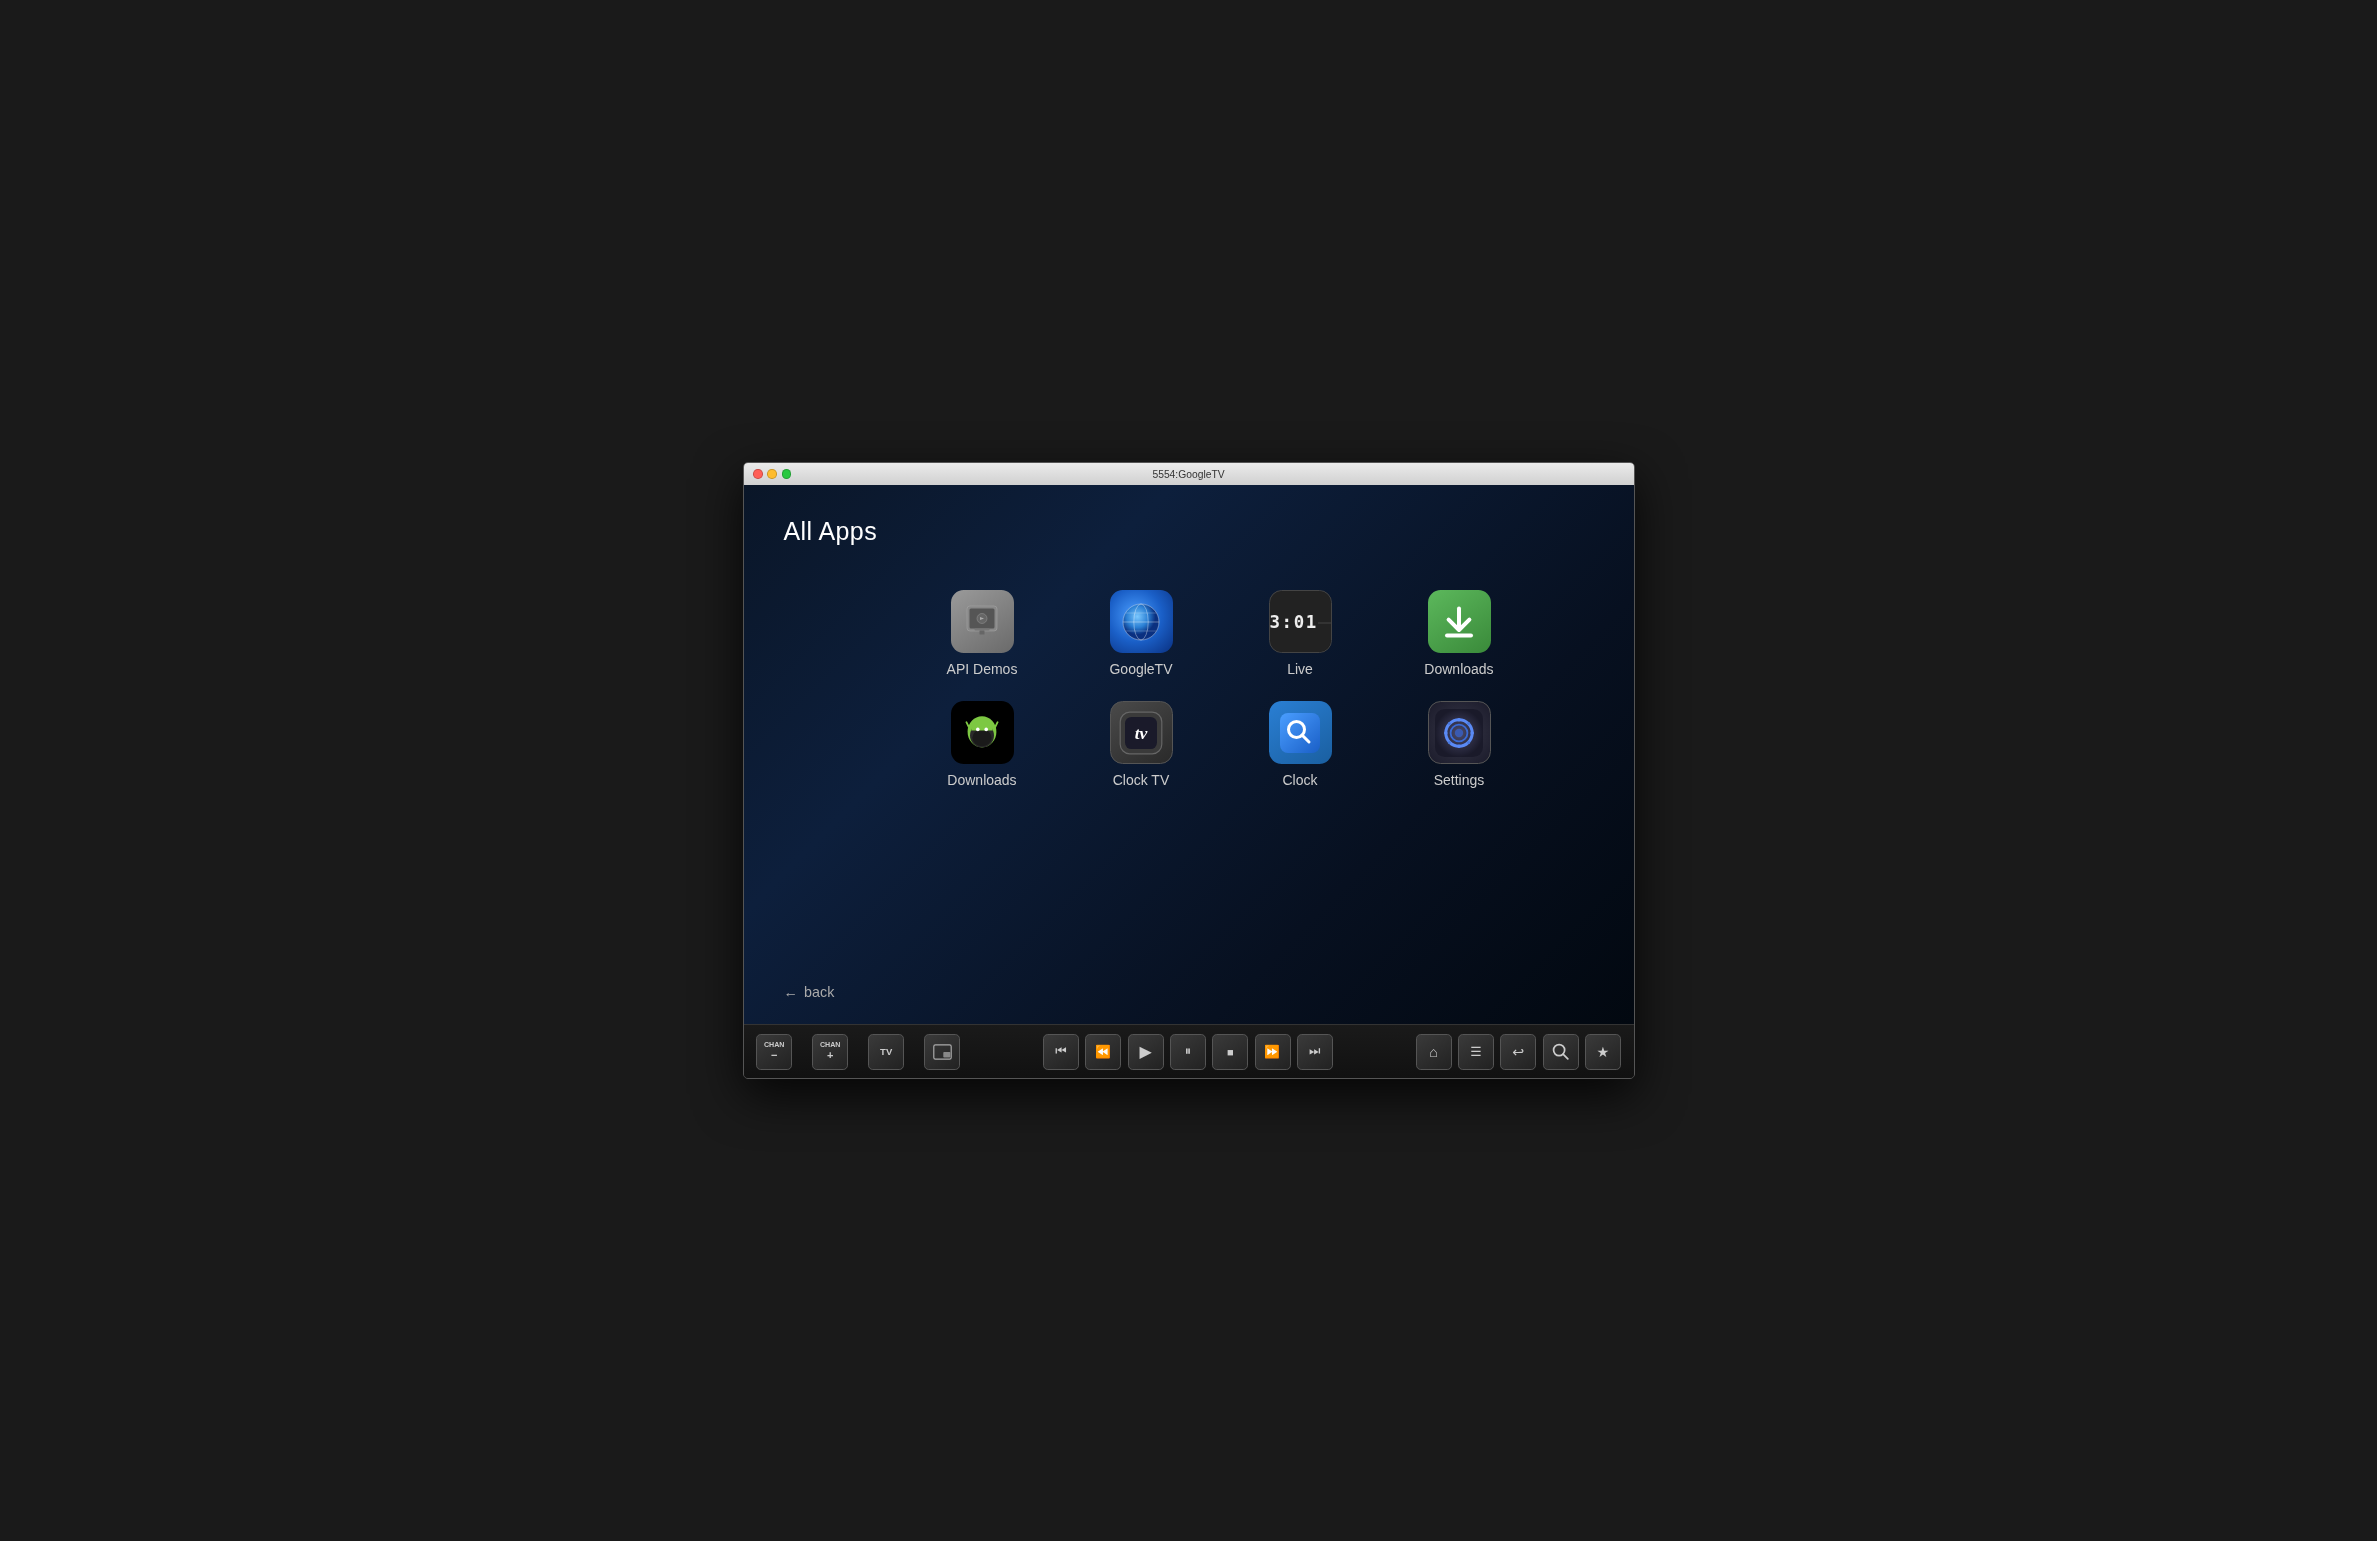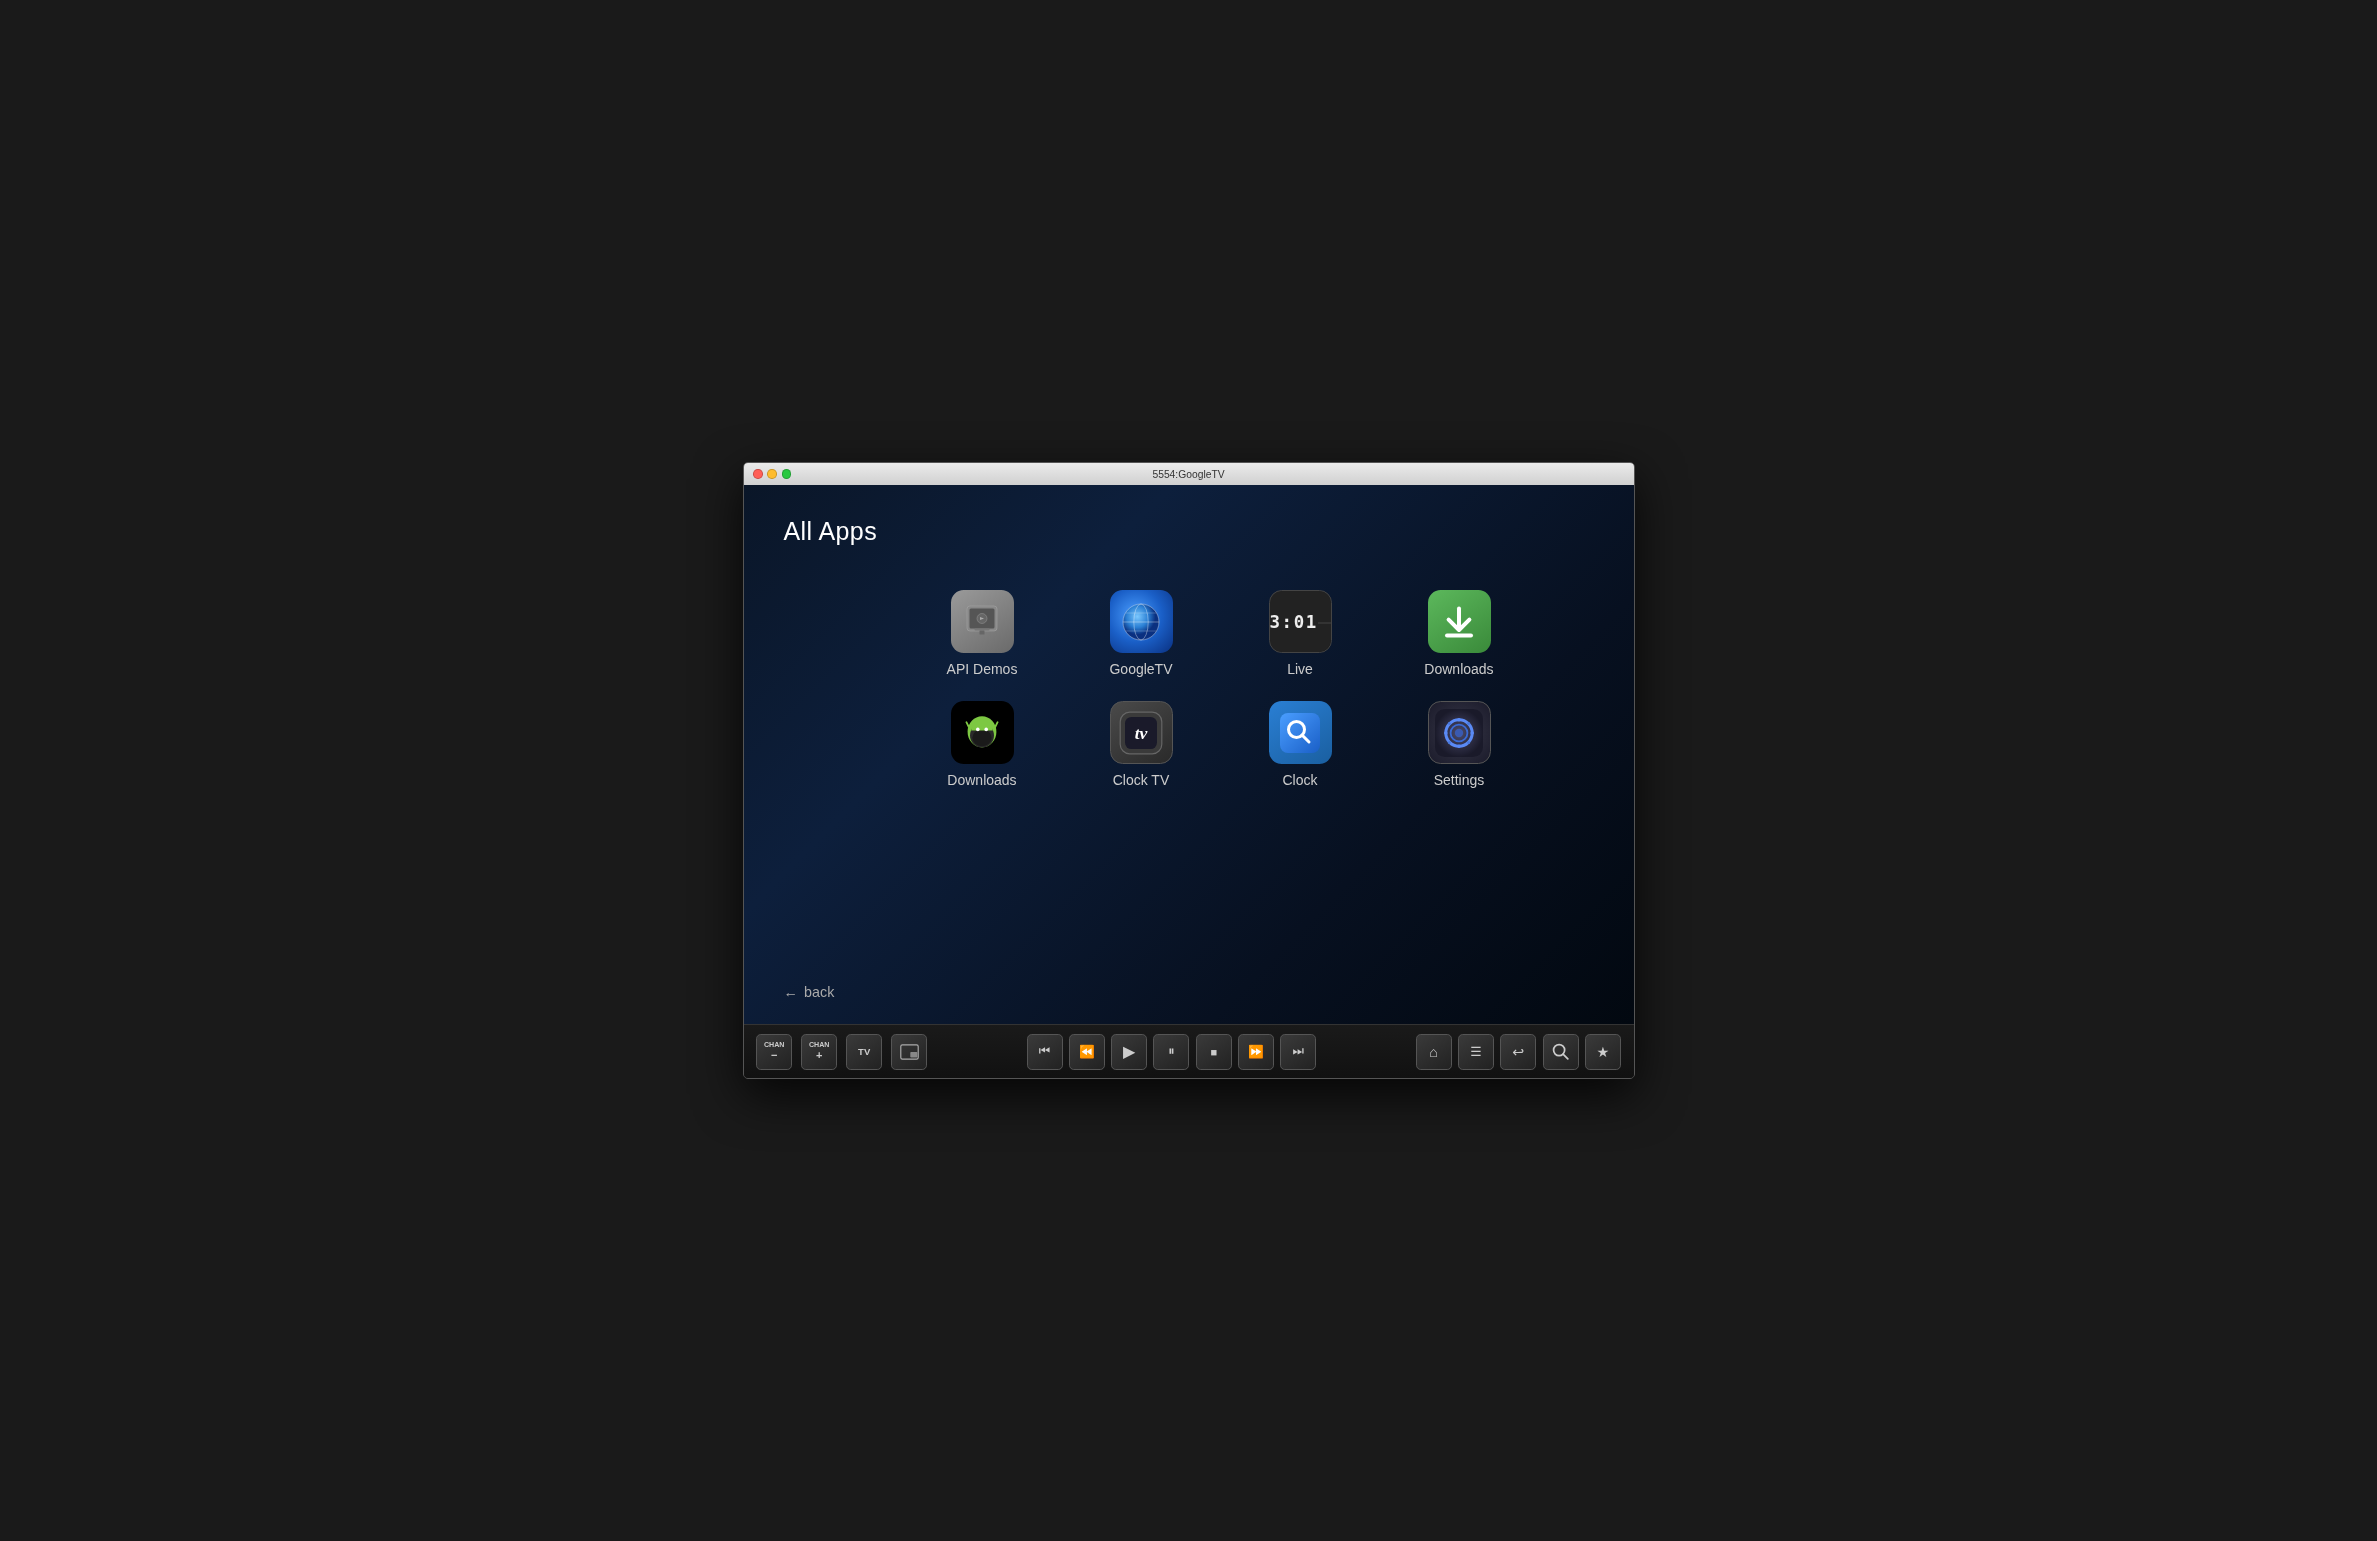--- a/index.html
+++ b/index.html
@@ -176,21 +176,21 @@
       background: linear-gradient(to bottom, #1a1a1a, #111111);
       height: 54px;
       display: flex;
       align-items: center;
       padding: 0 12.7px;
       border-top: 0.8px solid #333;
     }
 
     .control-left {
       display: flex;
-      gap: 9px;
+      gap: 20px;
       align-items: center;
     }
 
     .ctrl-btn {
       background: linear-gradient(145deg, #3a3a3a, #222222);
       border: 0.8px solid #555;
       border-radius: 4.8px;
       color: #ccc;
       font-size: 8px;
       font-weight: bold;

